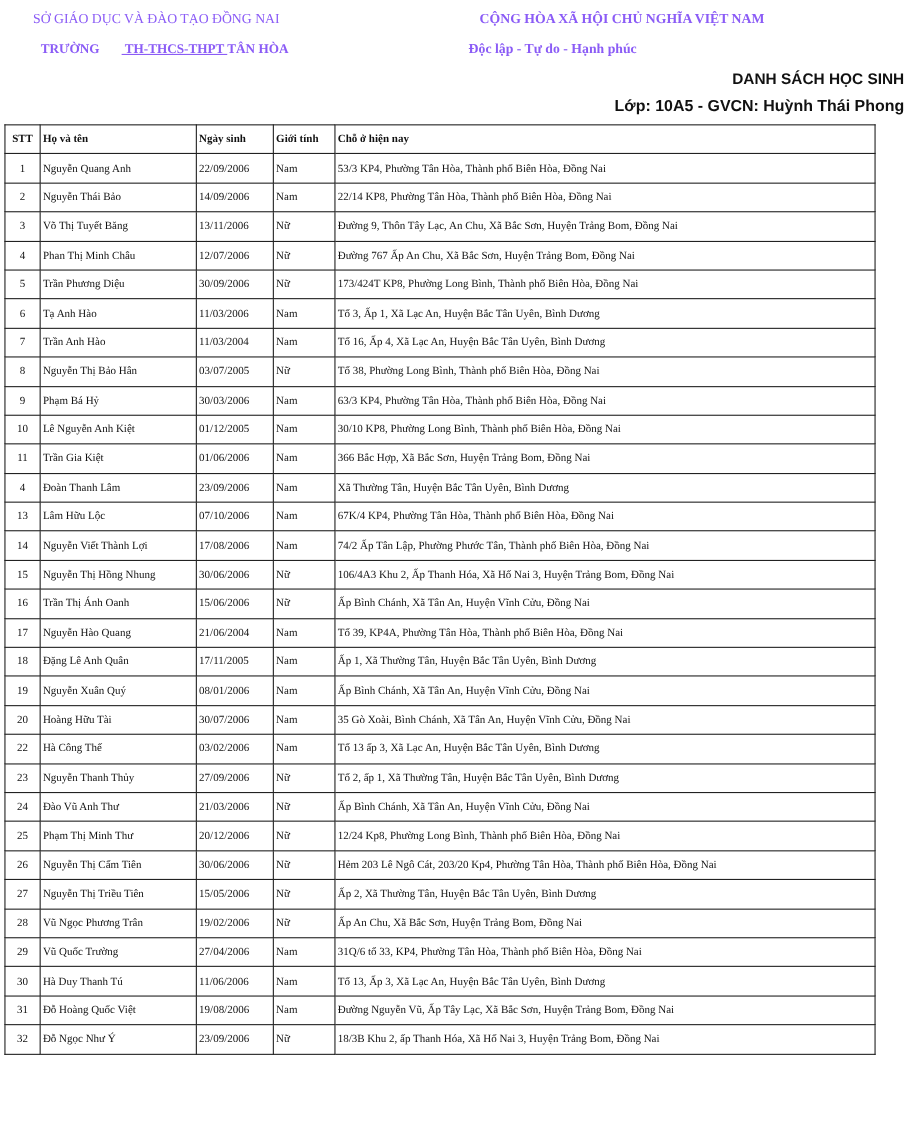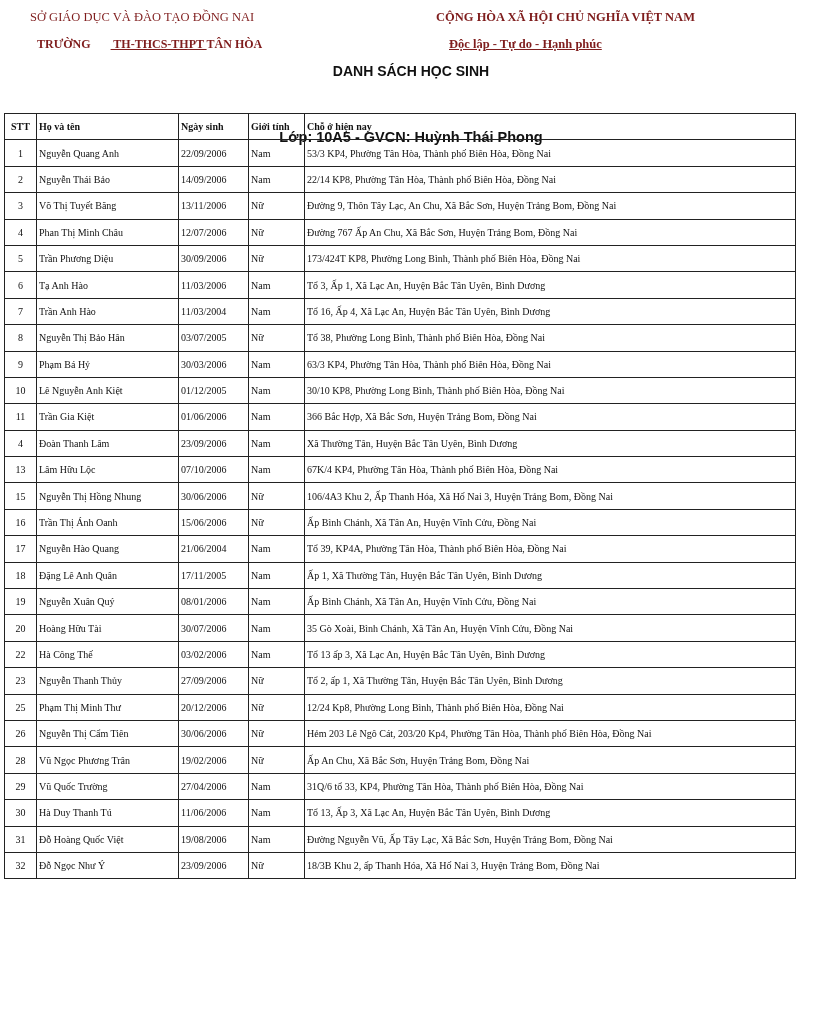--- a/index.html
+++ b/index.html
@@ -1,25 +1,25 @@
 <!DOCTYPE html>
 <html><head>
 <meta charset="utf-8">
 <style>
   html, body { margin: 0; padding: 0; background: #ffffff; }
   body { width: 822px; height: 1024px; position: relative; overflow: hidden; color: #111; }
-  .hdr { position: absolute; font-family: "Liberation Serif", serif; font-size: 12.5px; color: #7f1d1d; white-space: nowrap; }
+  .hdr { position: absolute; font-family: "Liberation Serif", serif; font-size: 12.5px; color: #8b5cf6; white-space: nowrap; }
   .hdr-left-1 { left: 30px; top: 10px; }
   .hdr-left-2 { left: 37px; top: 37px; font-weight: bold; font-size: 12px; }
   .hdr-left-2 .ul { text-decoration: underline; padding-left: 20px; }
   .hdr-right-1 { left: 408px; top: 10px; font-weight: bold; margin-left: 28px; }
-  .hdr-right-2 { left: 449px; top: 37px; font-weight: bold; font-size: 12.5px; text-decoration: underline; }
-  .title { position: absolute; left: 0; width: 822px; text-align: center; font-family: "Liberation Sans", sans-serif; font-weight: bold; white-space: nowrap; }
+  .hdr-right-2 { left: 426px; top: 37px; font-weight: bold; font-size: 12.5px; }
+  .title { position: absolute; left: 0; width: 822px; text-align: right; font-family: "Liberation Sans", sans-serif; font-weight: bold; white-space: nowrap; }
   .title-1 { top: 63px; font-size: 14px; }
-  .title-2 { top: 89px; font-size: 14.5px; margin-top: 40px; }
+  .title-2 { top: 89px; font-size: 14.5px; }
   table { position: absolute; left: 4px; top: 113px; border-collapse: collapse; font-family: Liberation Serif, serif; font-size: 10px; table-layout: fixed; width: 791px; }
   td, th { border: 1.6px solid #222; height: 25.4px; padding: 0 3px 0 2px; white-space: nowrap; overflow: hidden; text-align: left; }
   th { font-weight: bold; }
   td.stt, th.stt { text-align: center; padding: 0; }
   col.c-stt { width: 32px; }
   col.c-name { width: 142px; }
   col.c-dob { width: 70px; }
   col.c-sex { width: 56px; }
   col.c-addr { width: 491px; }
 </style>
@@ -137,20 +137,27 @@
         <td>Xã Thường Tân, Huyện Bắc Tân Uyên, Bình Dương</td>
       </tr>
       <tr>
         <td class="stt">13</td>
         <td>Lâm Hữu Lộc</td>
         <td>07/10/2006</td>
         <td>Nam</td>
         <td>67K/4 KP4, Phường Tân Hòa, Thành phố Biên Hòa, Đồng Nai</td>
       </tr>
       <tr>
+        <td class="stt">14</td>
+        <td>Nguyễn Viết Thành Lợi</td>
+        <td>17/08/2006</td>
+        <td>Nam</td>
+        <td>74/2 Ấp Tân Lập, Phường Phước Tân, Thành phố Biên Hòa, Đồng Nai</td>
+      </tr>
+      <tr>
         <td class="stt">15</td>
         <td>Nguyễn Thị Hồng Nhung</td>
         <td>30/06/2006</td>
         <td>Nữ</td>
         <td>106/4A3 Khu 2, Ấp Thanh Hóa, Xã Hố Nai 3, Huyện Trảng Bom, Đồng Nai</td>
       </tr>
       <tr>
         <td class="stt">16</td>
         <td>Trần Thị Ánh Oanh</td>
         <td>15/06/2006</td>
@@ -193,34 +200,48 @@
         <td>Tổ 13 ấp 3, Xã Lạc An, Huyện Bắc Tân Uyên, Bình Dương</td>
       </tr>
       <tr>
         <td class="stt">23</td>
         <td>Nguyễn Thanh Thủy</td>
         <td>27/09/2006</td>
         <td>Nữ</td>
         <td>Tổ 2, ấp 1, Xã Thường Tân, Huyện Bắc Tân Uyên, Bình Dương</td>
       </tr>
       <tr>
+        <td class="stt">24</td>
+        <td>Đào Vũ Anh Thư</td>
+        <td>21/03/2006</td>
+        <td>Nữ</td>
+        <td>Ấp Bình Chánh, Xã Tân An, Huyện Vĩnh Cửu, Đồng Nai</td>
+      </tr>
+      <tr>
         <td class="stt">25</td>
         <td>Phạm Thị Minh Thư</td>
         <td>20/12/2006</td>
         <td>Nữ</td>
         <td>12/24 Kp8, Phường Long Bình, Thành phố Biên Hòa, Đồng Nai</td>
       </tr>
       <tr>
         <td class="stt">26</td>
         <td>Nguyễn Thị Cẩm Tiên</td>
         <td>30/06/2006</td>
         <td>Nữ</td>
         <td>Hẻm 203 Lê Ngô Cát, 203/20 Kp4, Phường Tân Hòa, Thành phố Biên Hòa, Đồng Nai</td>
       </tr>
       <tr>
+        <td class="stt">27</td>
+        <td>Nguyễn Thị Triều Tiên</td>
+        <td>15/05/2006</td>
+        <td>Nữ</td>
+        <td>Ấp 2, Xã Thường Tân, Huyện Bắc Tân Uyên, Bình Dương</td>
+      </tr>
+      <tr>
         <td class="stt">28</td>
         <td>Vũ Ngọc Phương Trân</td>
         <td>19/02/2006</td>
         <td>Nữ</td>
         <td>Ấp An Chu, Xã Bắc Sơn, Huyện Trảng Bom, Đồng Nai</td>
       </tr>
       <tr>
         <td class="stt">29</td>
         <td>Vũ Quốc Trường</td>
         <td>27/04/2006</td>

